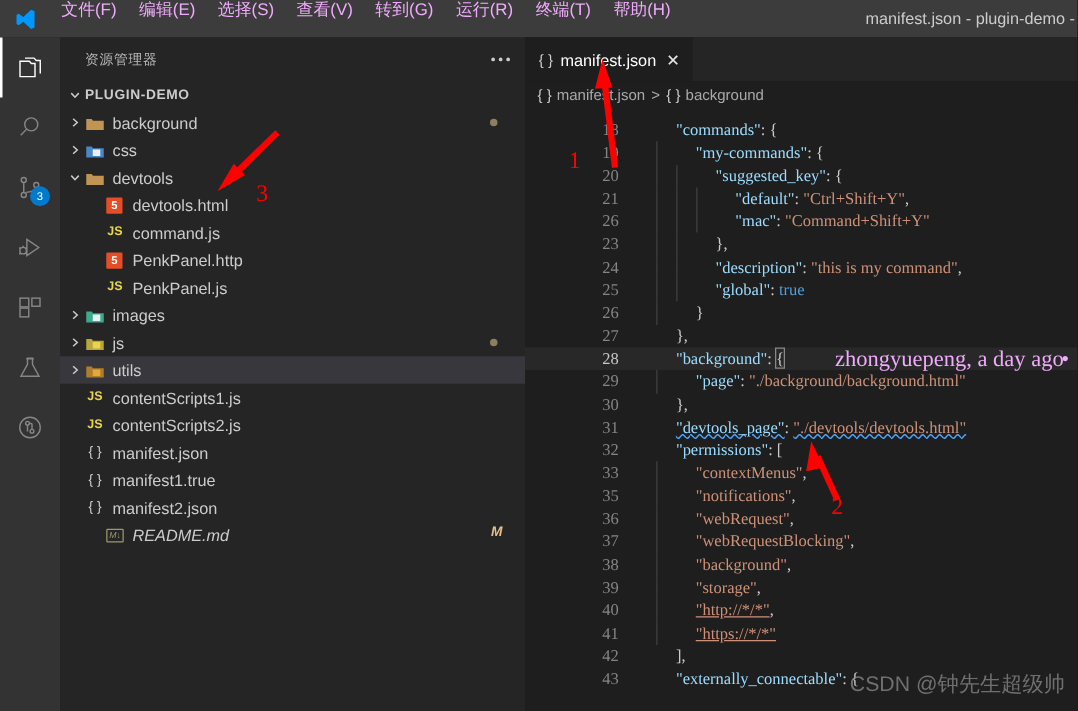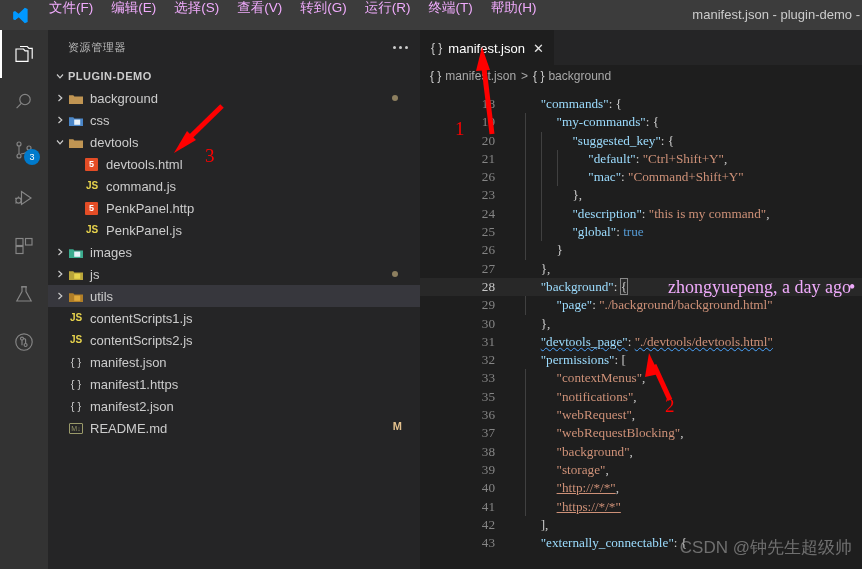--- a/index.html
+++ b/index.html
@@ -449,30 +449,30 @@
         <span class="ticon">
           <span class="ic-json">{ }</span>
         </span>
         <span class="tlabel">manifest.json</span>
       </div>
       <div class="trow" style="padding-left: 4px;">
         <span class="twisty"></span>
         <span class="ticon">
           <span class="ic-json">{ }</span>
         </span>
-        <span class="tlabel">manifest1.https</span>
+        <span class="tlabel">manifest1.true</span>
       </div>
       <div class="trow" style="padding-left: 4px;">
         <span class="twisty"></span>
         <span class="ticon">
           <span class="ic-json">{ }</span>
         </span>
         <span class="tlabel">manifest2.json</span>
       </div>
-      <div class="trow" style="padding-left: 4px;">
+      <div class="trow" style="padding-left: 20px; font-style: italic;">
         <span class="twisty"></span>
         <span class="ticon">
           <span class="ic-md">M↓</span>
         </span>
         <span class="tlabel">README.md</span>
         <span class="badge-M">M</span>
       </div>
     </div>
 </div>
 

